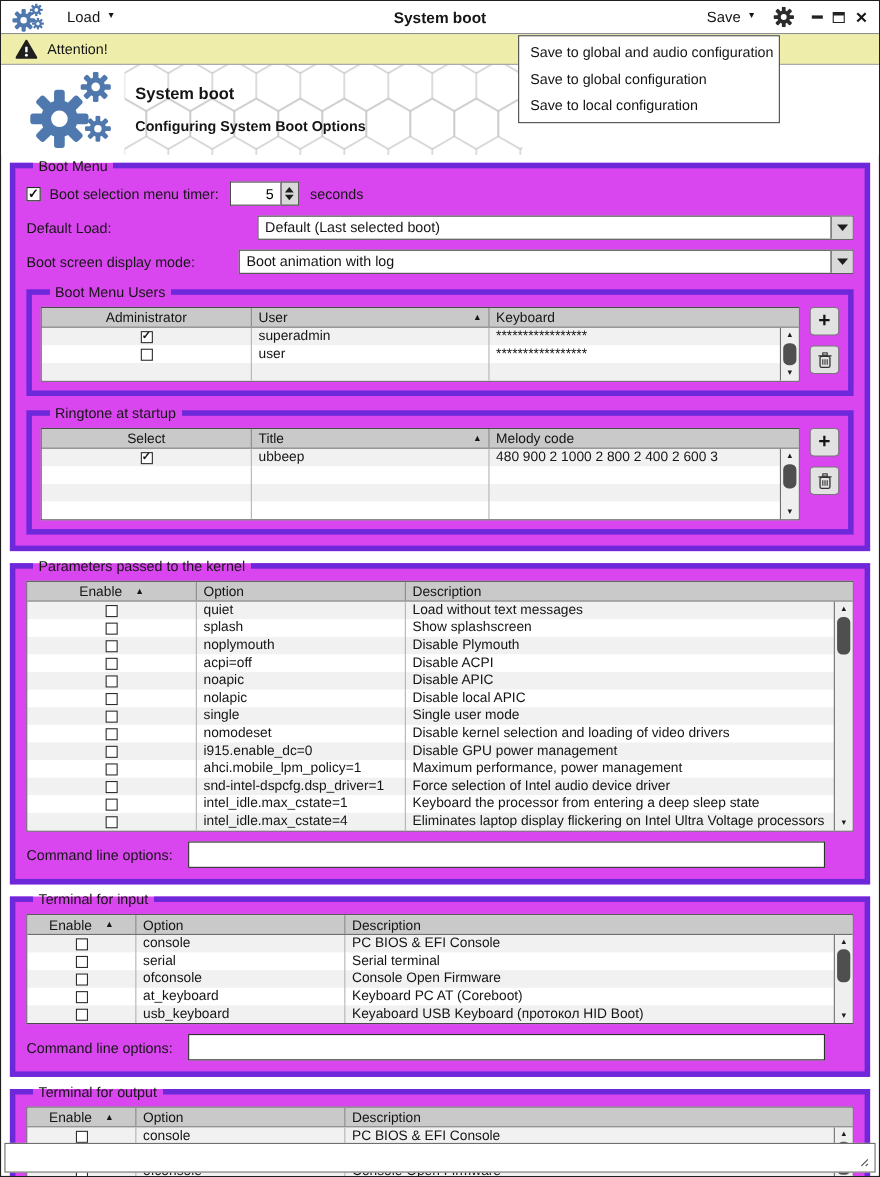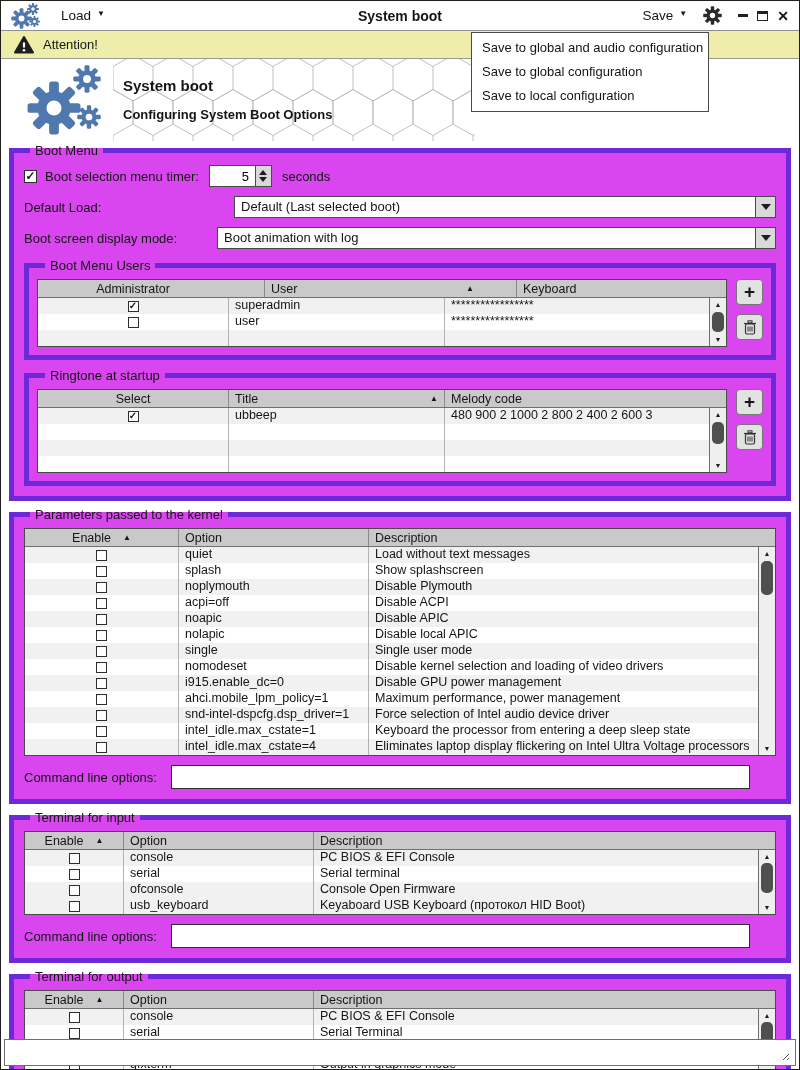--- a/index.html
+++ b/index.html
@@ -204,21 +204,21 @@
       <span class="arrowbox">
           <span class="arr-dn"></span>
         </span>
     </div>
   </div>
 
   <fieldset class="inner">
     <legend>Boot Menu Users</legend>
     <div class="tableflex">
       <div class="dtable" id="t-users">
-          <div class="thead" style="grid-template-columns: 190px 216px 1fr; gap: 36px;">
+          <div class="thead" style="grid-template-columns: 190px 216px 1fr;">
             <div class="th c0">
               <span>Administrator</span>
             </div>
             <div class="th">
               <span>User</span>
               <span class="sort">▲</span>
             </div>
             <div class="th">
               <span>Keyboard</span>
             </div>
@@ -483,20 +483,27 @@
           <div class="td">serial</div>
           <div class="td">Serial terminal</div>
         </div>
         <div class="tr odd" style="grid-template-columns: 98px 190px 1fr;">
           <div class="td ck">
             <span class="cb"></span>
           </div>
           <div class="td">ofconsole</div>
           <div class="td">Console Open Firmware</div>
         </div>
+        <div class="tr" style="grid-template-columns: 98px 190px 1fr;">
+          <div class="td ck">
+            <span class="cb"></span>
+          </div>
+          <div class="td">at_keyboard</div>
+          <div class="td">Keyboard PC AT (Coreboot)</div>
+        </div>
         <div class="tr odd" style="grid-template-columns: 98px 190px 1fr;">
           <div class="td ck">
             <span class="cb"></span>
           </div>
           <div class="td">usb_keyboard</div>
           <div class="td">Keyaboard USB Keyboard (протокол HID Boot)</div>
         </div>
         <div class="vscroll">
           <div class="vs-up">▲</div>
           <div class="vs-thumb" style="top:13px;height:30px"></div>

